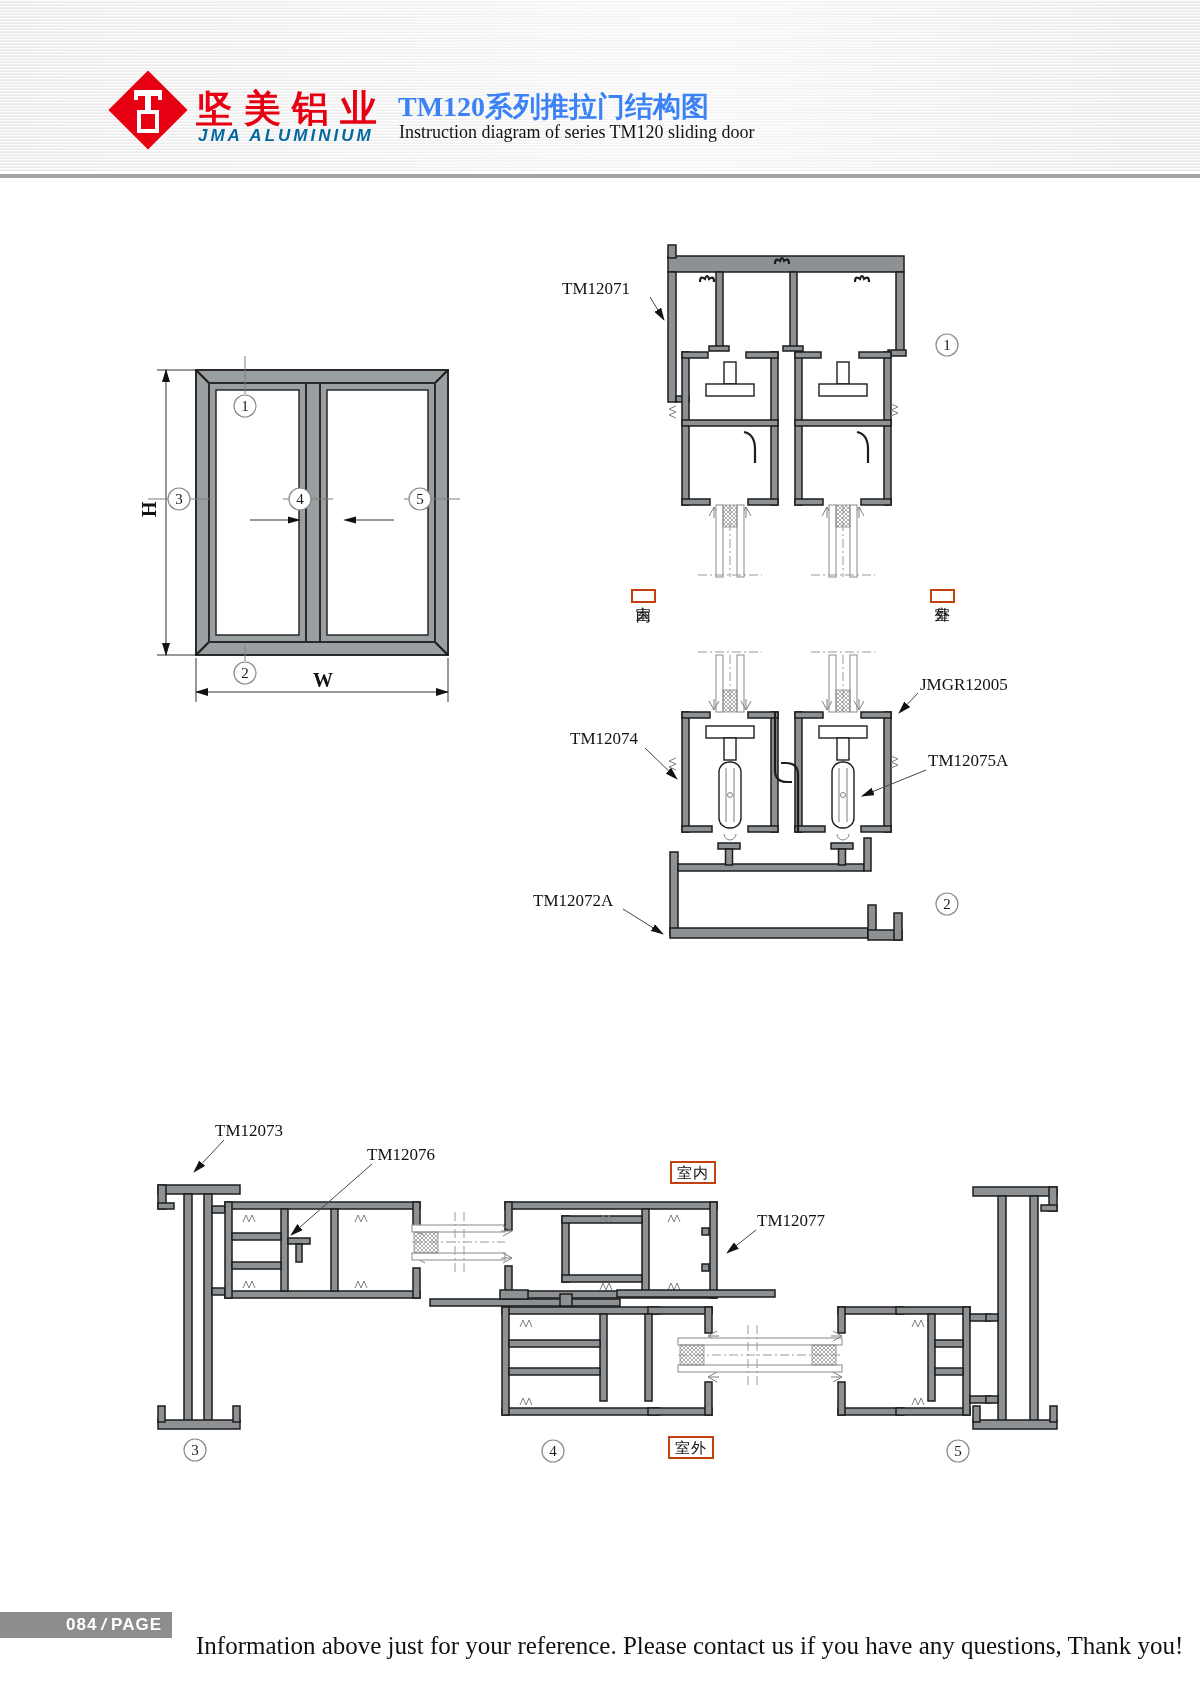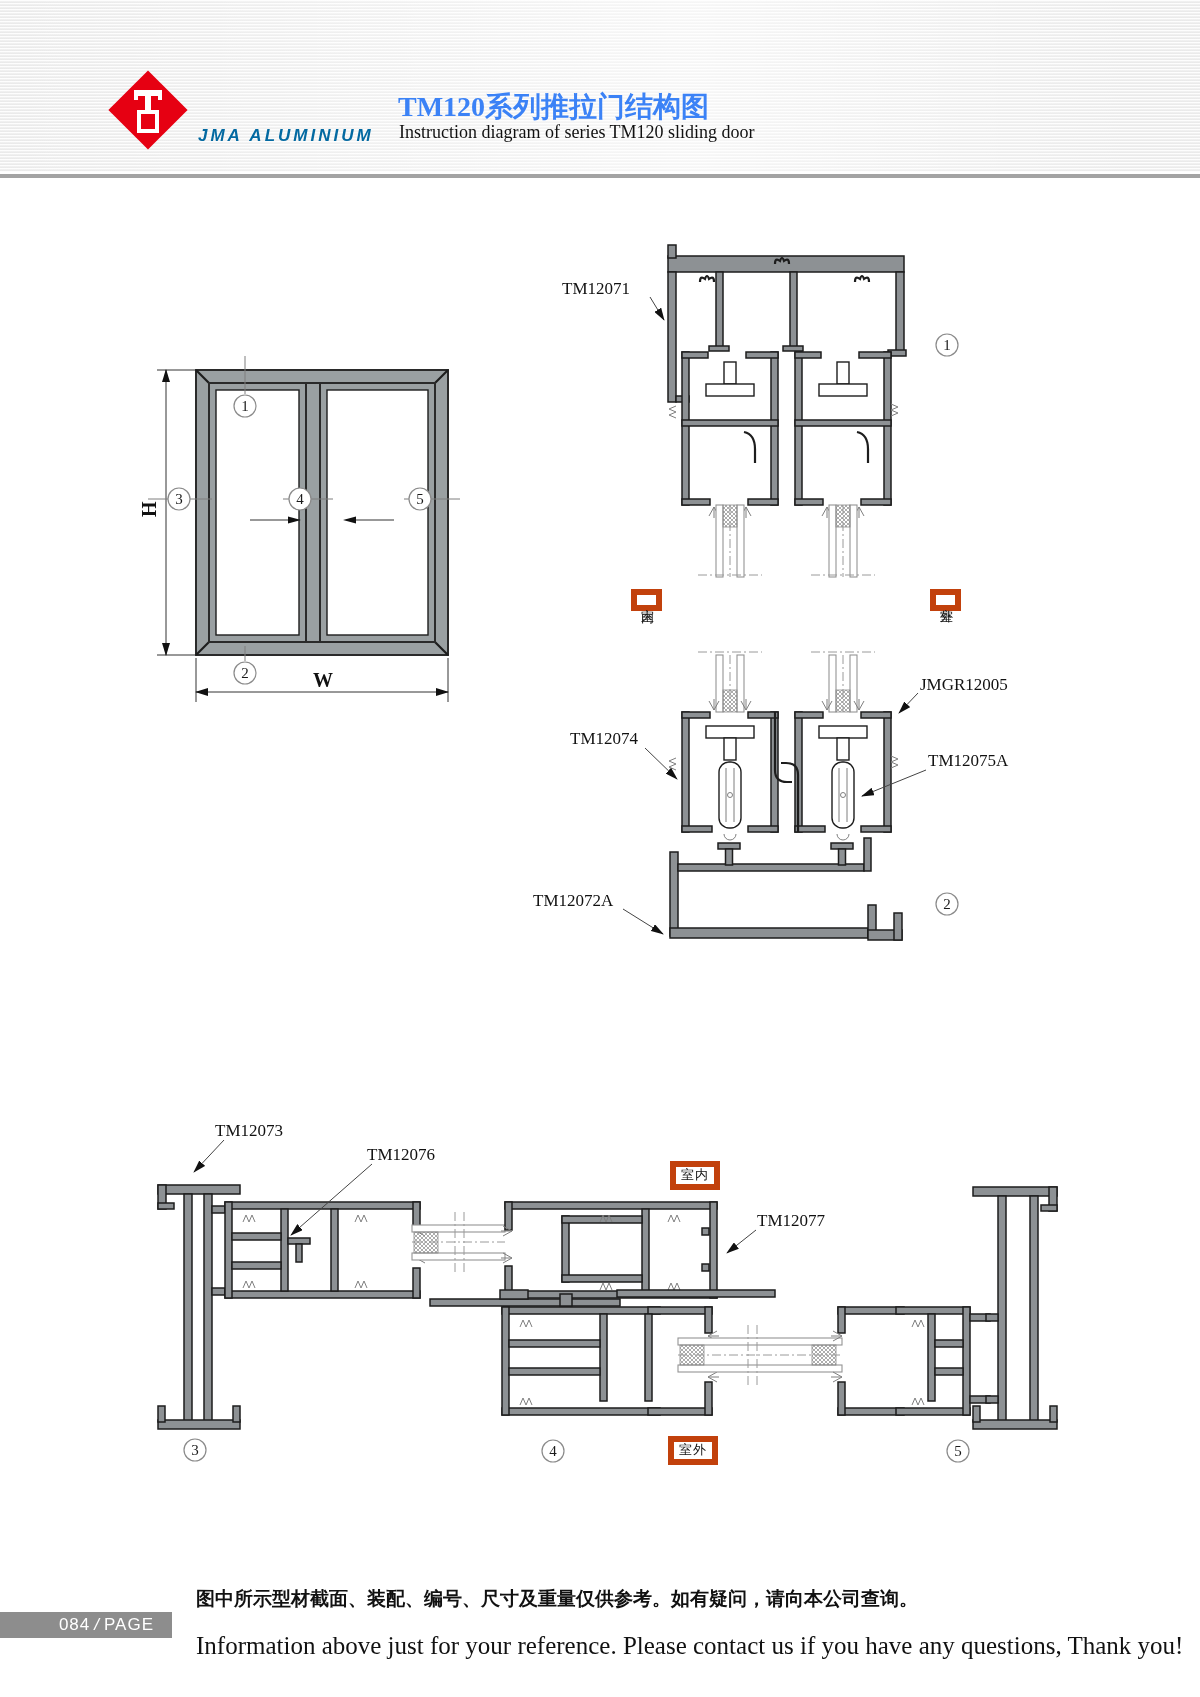--- a/index.html
+++ b/index.html
@@ -16,43 +16,43 @@
   .logo-glyph{position:absolute;left:120px;top:82px;width:56px;height:56px;}
   .logo-cn{position:absolute;left:196px;top:84px;font-size:37px;font-weight:bold;color:#e60012;
     letter-spacing:11px;font-family:"Liberation Sans",sans-serif;}
   .logo-en{position:absolute;left:198px;top:126px;font-size:17px;font-weight:bold;font-style:italic;
     color:#0369a1;letter-spacing:3px;}
   .title-cn{position:absolute;left:398px;top:88px;font-size:28px;font-weight:bold;color:#3b82f6;
     font-family:"Liberation Serif",serif;}
   .title-en{position:absolute;left:399px;top:122px;font-size:18px;color:#111;
     font-family:"Liberation Serif",serif;}
   
-  .roombox{position:absolute;border:6px solid #c2410c;background:#fff;color:#111;
-    font-size:13px;line-height:1.15;text-align:center;}
+  .roombox{position:absolute;border:2px solid #c2410c;background:#fff;color:#111;
+    font-size:15px;line-height:1.15;text-align:center;}
   .roombox.v{writing-mode:vertical-rl;text-orientation:upright;padding:3px 2px;letter-spacing:2px;}
   .roombox.h{padding:1px 5px;letter-spacing:1px;}
   
   svg{position:absolute;overflow:visible;}
   .al{fill:#8d9194;stroke:#1d1d1d;stroke-width:1.5;}
   .alel{fill:#9aa0a2;stroke:#2a2a2a;stroke-width:2;}
   .wh{fill:#ffffff;stroke:#1d1d1d;stroke-width:1.4;}
   .ln2{fill:none;stroke:#1d1d1d;stroke-width:2.2;}
   .thin{fill:none;stroke:#7f7f7f;stroke-width:1;}
   .glass{fill:#ffffff;stroke:#949494;stroke-width:1.1;}
   .dashdot{fill:none;stroke:#9a9a9a;stroke-width:1;stroke-dasharray:9 3 2 3;}
   .leader{fill:none;stroke:#444;stroke-width:1;}
   .dim{fill:none;stroke:#333;stroke-width:1;}
   .lbl{font:17px "Liberation Serif",serif;fill:#111;}
   .dimlbl{font:bold 20px "Liberation Serif",serif;fill:#111;}
   .co{fill:#fff;stroke:#8a8a8a;stroke-width:1.2;}
   .con{font:15px "Liberation Serif",serif;fill:#1a1a1a;text-anchor:middle;}
   
   .page-badge{position:absolute;left:0;top:1612px;width:172px;height:26px;background:#8d8d8d;
-    color:#fff;font-weight:normal;font-size:17px;text-align:right;line-height:26px;
-    letter-spacing:1px;padding-right:18px;box-sizing:border-box;}
+    color:#fff;font-weight:bold;font-size:17px;text-align:right;line-height:26px;
+    letter-spacing:1px;padding-right:10px;box-sizing:border-box;}
   .page-badge .slash{font-style:italic;padding:0 4px;}
   .note-cn{position:absolute;left:196px;top:1586px;font-size:19px;font-weight:bold;color:#111;}
   .note-en{position:absolute;left:196px;top:1632px;font-size:25px;color:#111;
     font-family:"Liberation Serif",serif;}
 </style>
 </head>
 <body>
 
 <div id="page">
 
@@ -63,20 +63,21 @@
   <div class="logo-diamond"></div>
   <svg class="logo-glyph" width="56" height="56" viewBox="0 0 56 56">
     <g fill="#fff">
       <rect x="14" y="8" width="28" height="6"></rect>
       <rect x="14" y="8" width="4" height="10"></rect>
       <rect x="38" y="8" width="4" height="10"></rect>
       <rect x="25" y="14" width="6" height="16"></rect>
     </g>
     <rect x="19" y="30" width="18" height="19" fill="none" stroke="#fff" stroke-width="4"></rect>
   </svg>
+  <div class="logo-cn">坚美铝业</div>
   <div class="logo-en">JMA ALUMINIUM</div>
   <div class="title-cn">TM120系列推拉门结构图</div>
   <div class="title-en">Instruction diagram of series TM120 sliding door</div>
 
   <svg style="left:120px;top:300px" width="370" height="420" viewBox="120 300 370 420">
     <defs>
       <marker id="mE" markerWidth="13" markerHeight="8" refX="12" refY="4" orient="auto">
         <path d="M0,0 L13,4 L0,8 z" fill="#111"></path>
         </marker>
       <marker id="mS" markerWidth="13" markerHeight="8" refX="1" refY="4" orient="auto">
@@ -422,16 +423,15 @@
       <text class="con" x="958" y="1456">5</text>
     </g>
   </svg>
 
   <div class="roombox v" style="left:631px;top:589px">室内</div>
   <div class="roombox v" style="left:930px;top:589px">室外</div>
   <div class="roombox h" style="left:670px;top:1161px">室内</div>
   <div class="roombox h" style="left:668px;top:1436px">室外</div>
 
   <div class="page-badge"><span>084</span><span class="slash">/</span><span>PAGE</span></div>
-  <div class="note-cn">图中所示型材截面、装配、编号、尺寸及重量仅供参考。如有疑问，请向本公司查询。</div>
   <div class="note-en">Information above just for your reference. Please contact us if you have any questions, Thank you!</div>
 
 </div>
 
 </body></html>

